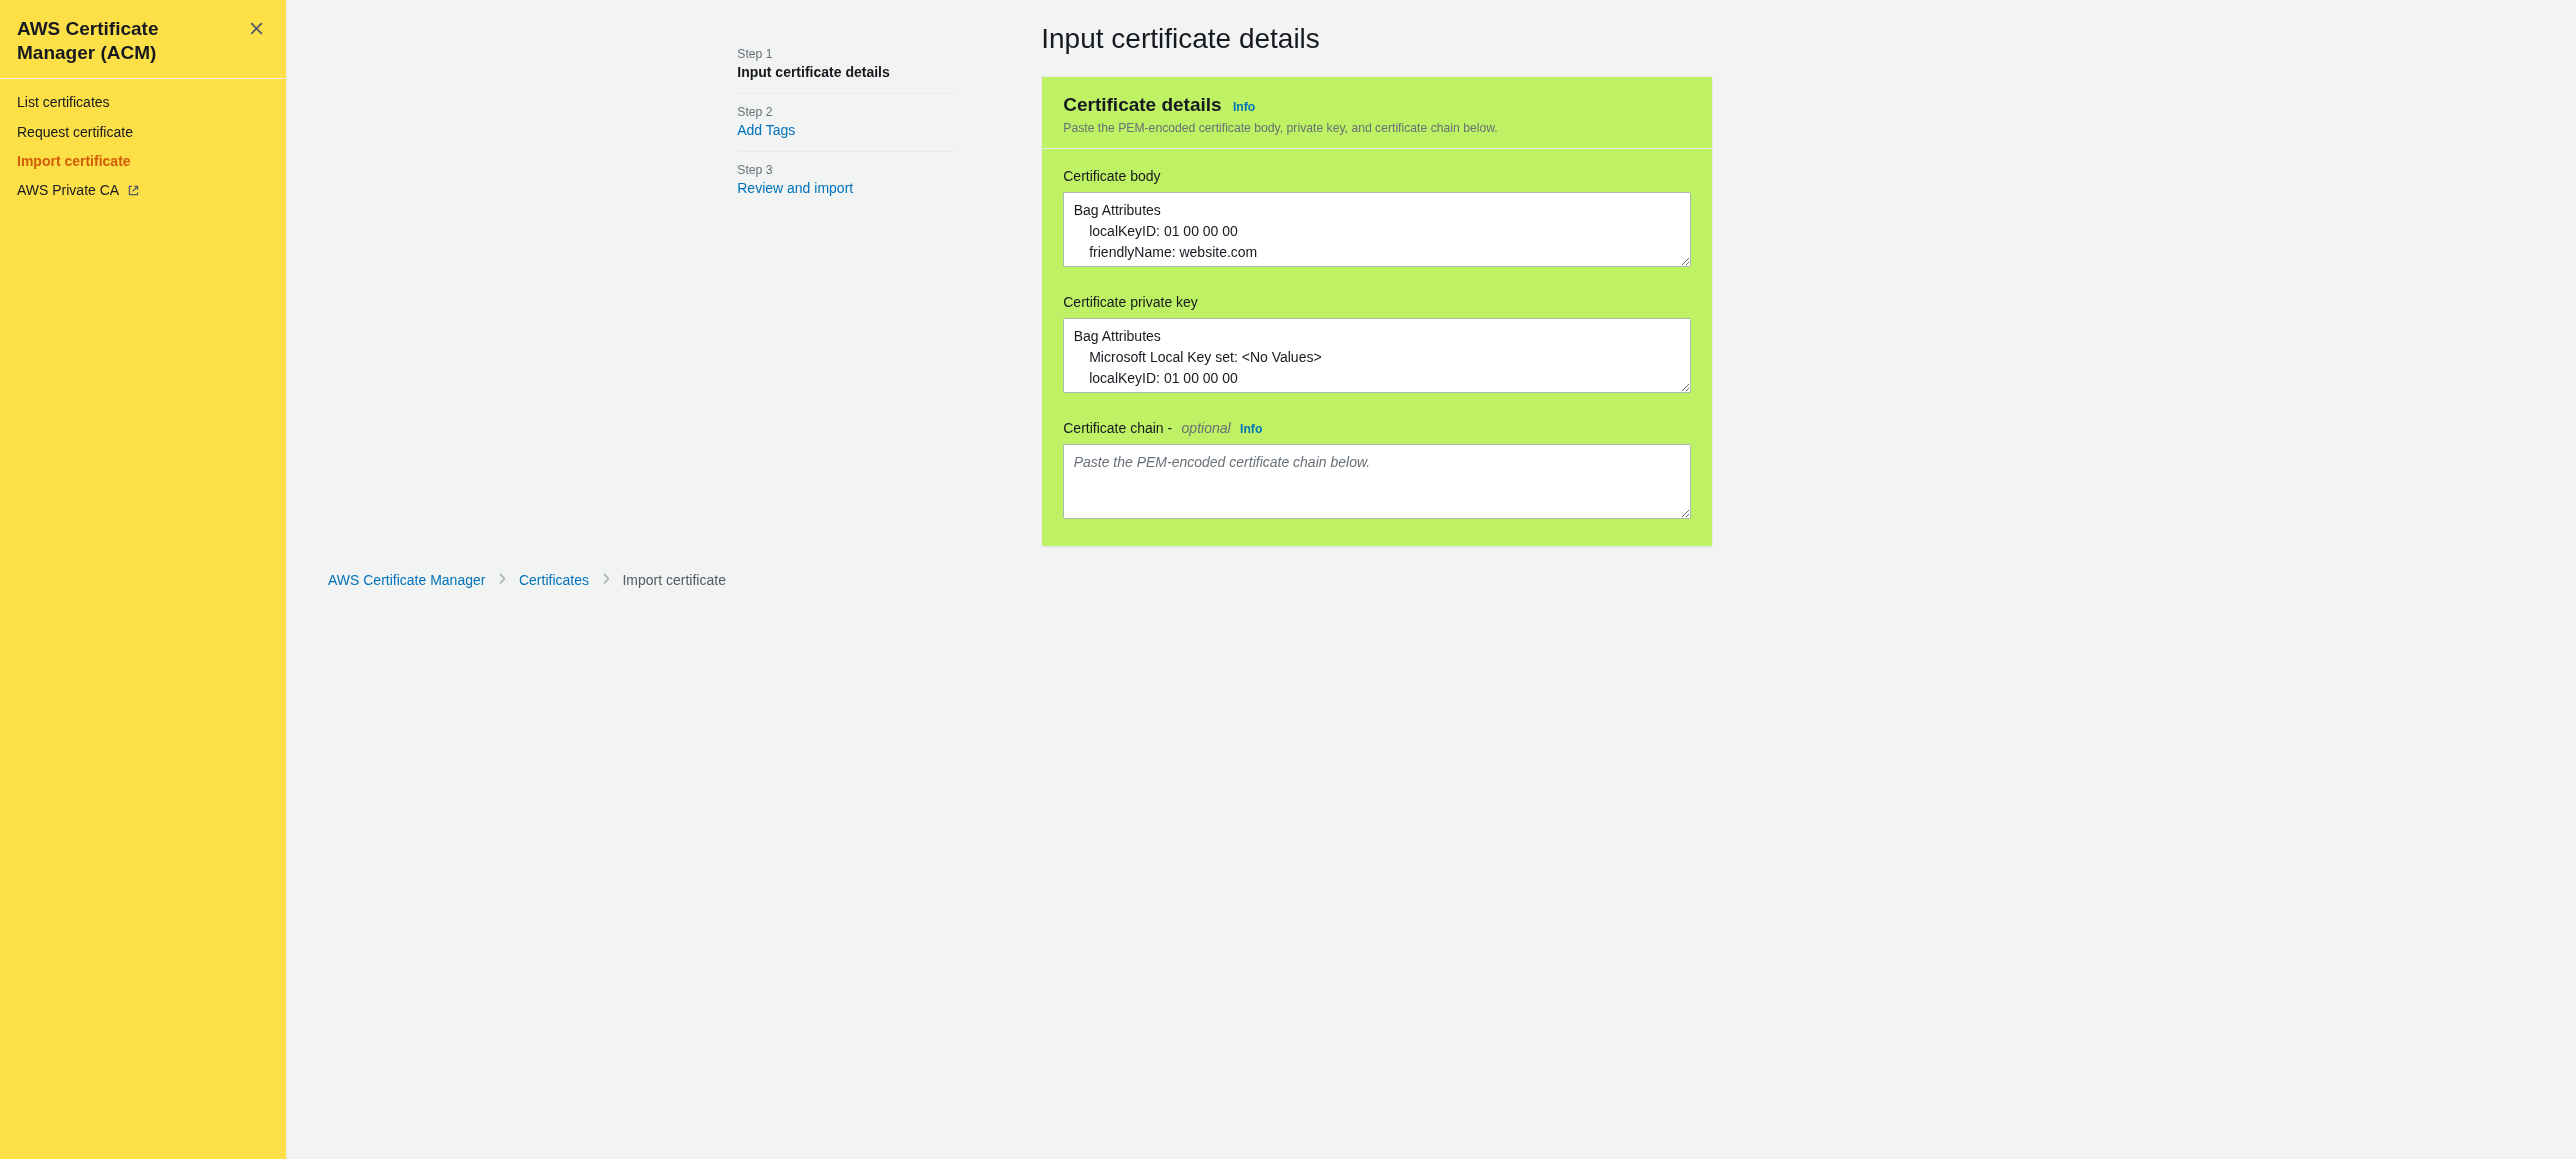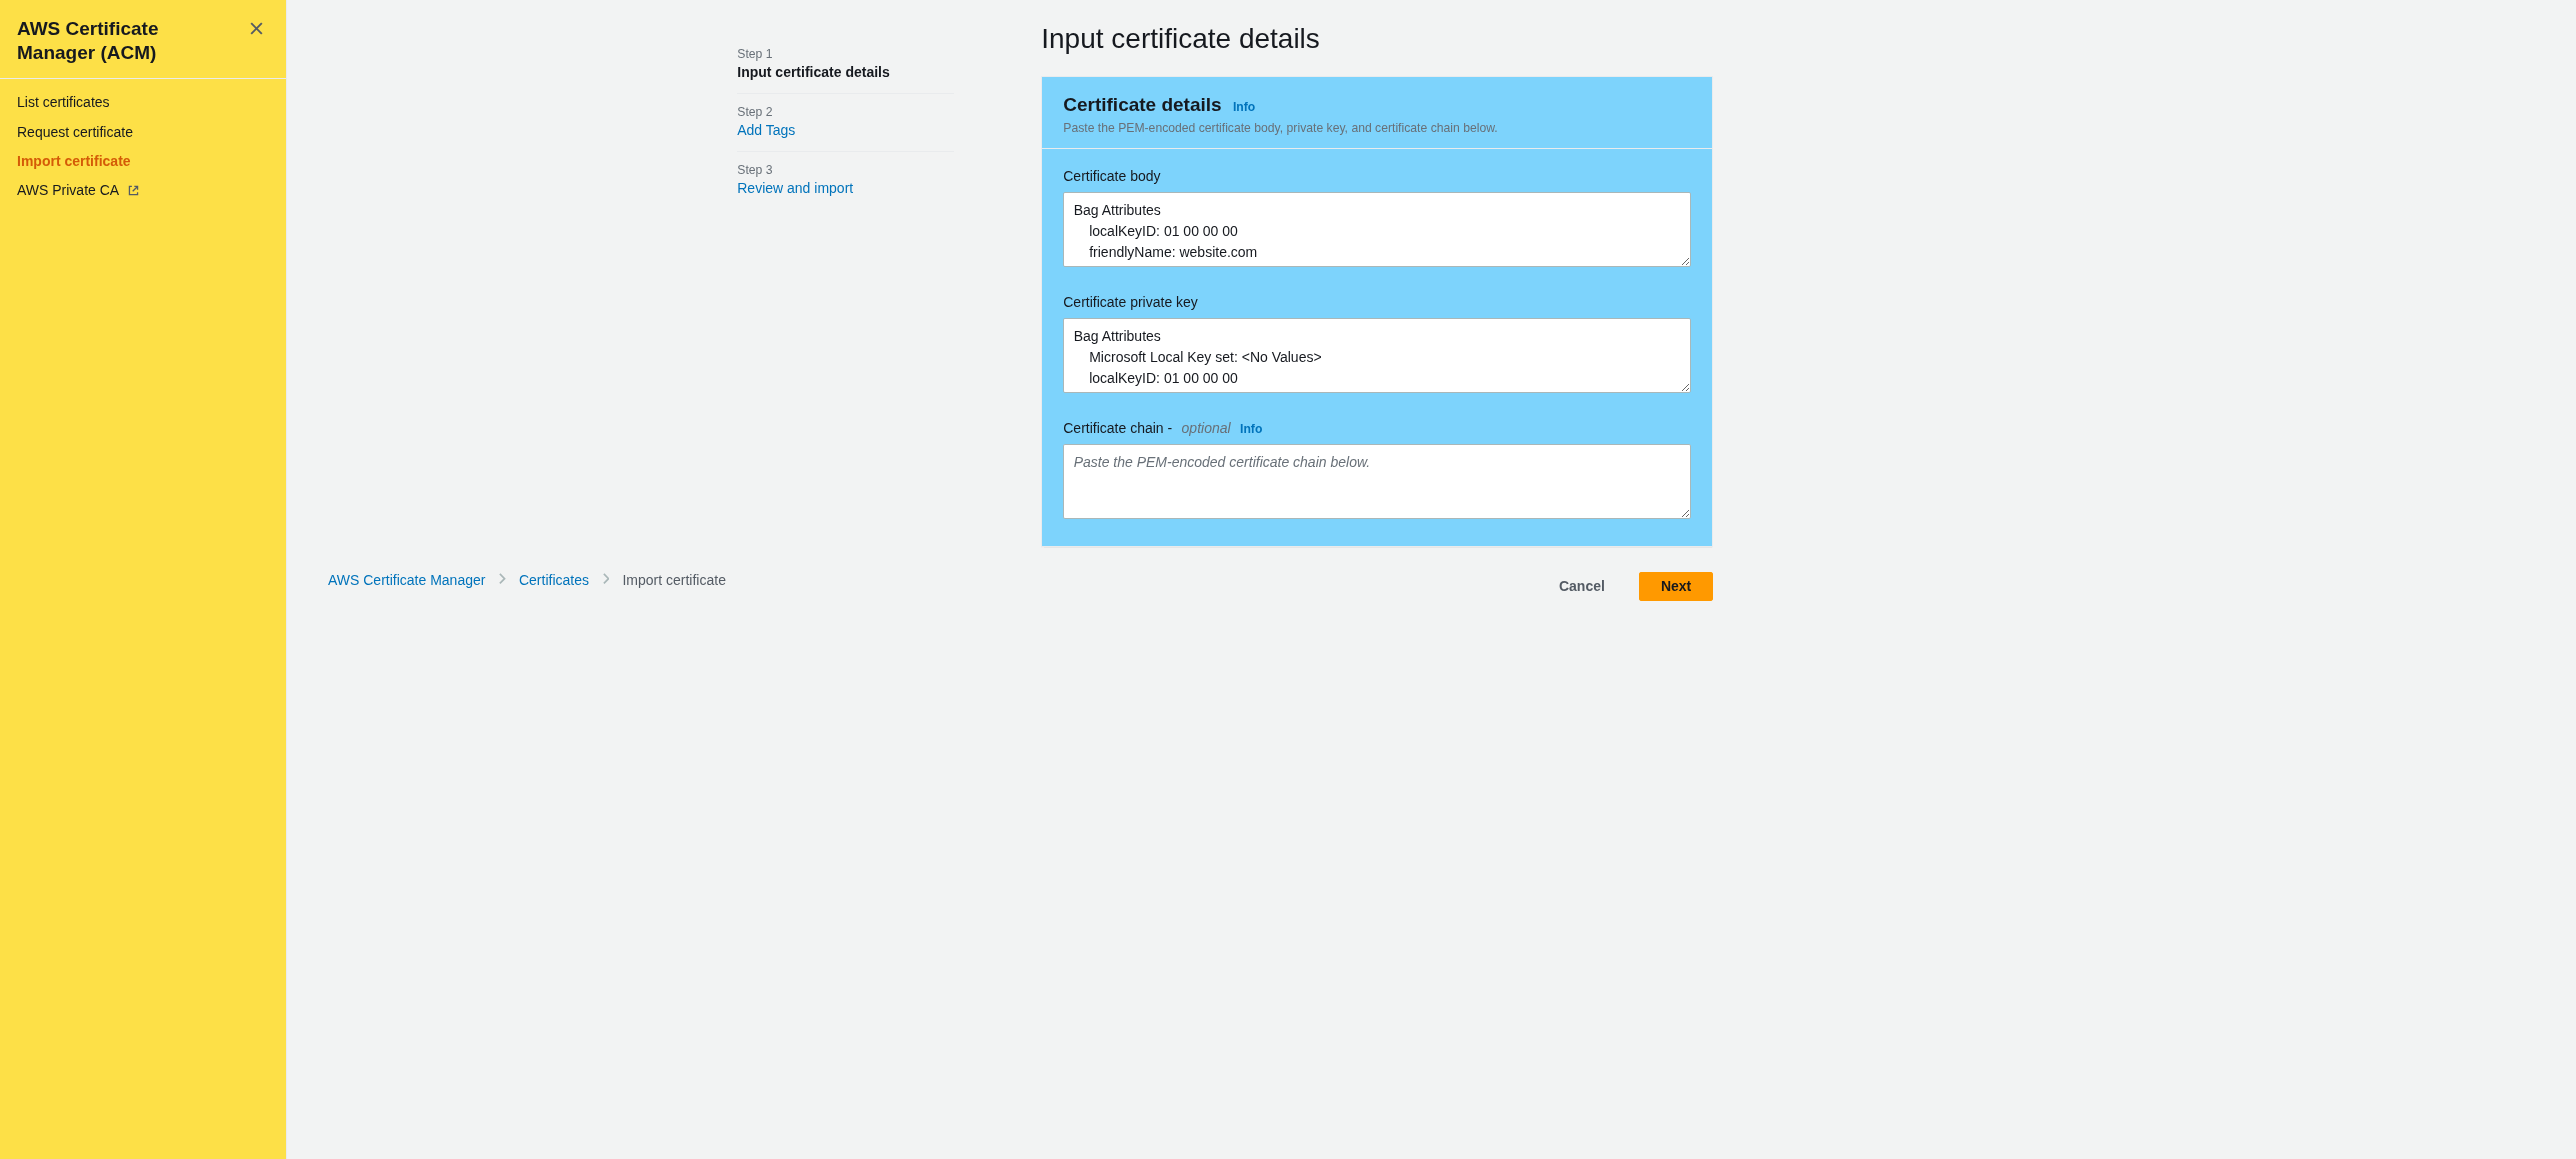--- a/index.html
+++ b/index.html
@@ -124,21 +124,21 @@
     flex: 1;
     max-width: 829px;
   }
   .page-heading {
     font-size: 28px;
     font-weight: 400;
     color: #16191f;
     margin-bottom: 21px;
   }
   .panel {
-    background: #7dd3fc;
+    background: #bef264;
     border: 0.9px solid #e9ebed;
     box-shadow: 0 0.9px 0.9px rgba(0,0,0,0.05);
   }
   .panel-header {
     padding: 17px 21px 13px 21px;
     border-bottom: 0.9px solid #e9ebed;
   }
   .panel-title-row {
     display: flex;
     align-items: baseline;
@@ -332,20 +332,16 @@
               <span>Certificate chain - </span>
               <span class="optional">optional</span>
               <span class="info-link">Info</span>
             </div>
             <textarea class="cert-input" placeholder="Paste the PEM-encoded certificate chain below." style=""></textarea>
           </div>
 
         </div>
       </section>
 
-      <div class="footer">
-        <button class="btn btn-link">Cancel</button>
-        <button class="btn btn-primary">Next</button>
-      </div>
     </div>
   </div>
 </main>
 
 
 </body></html>

